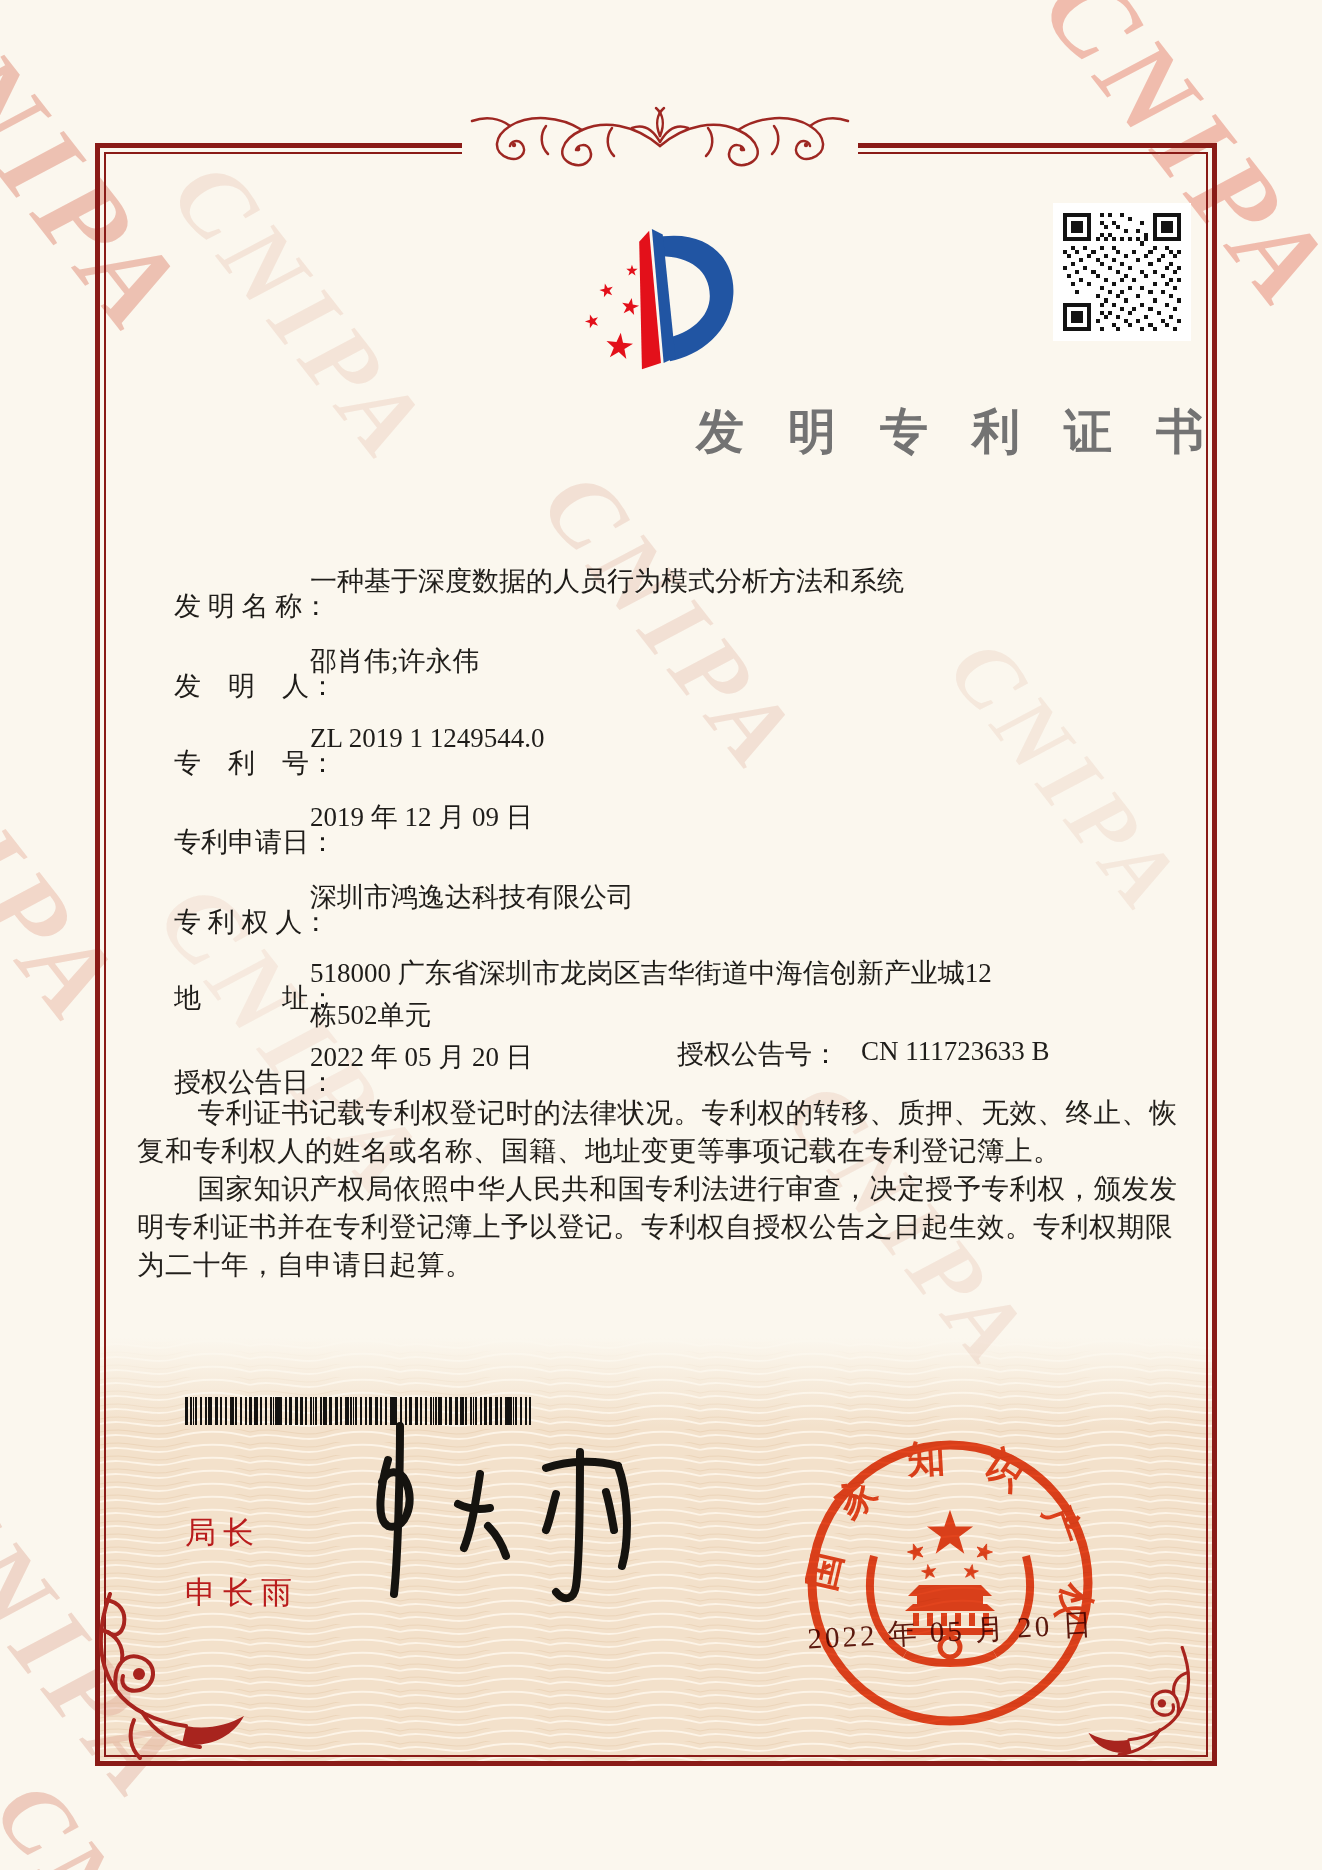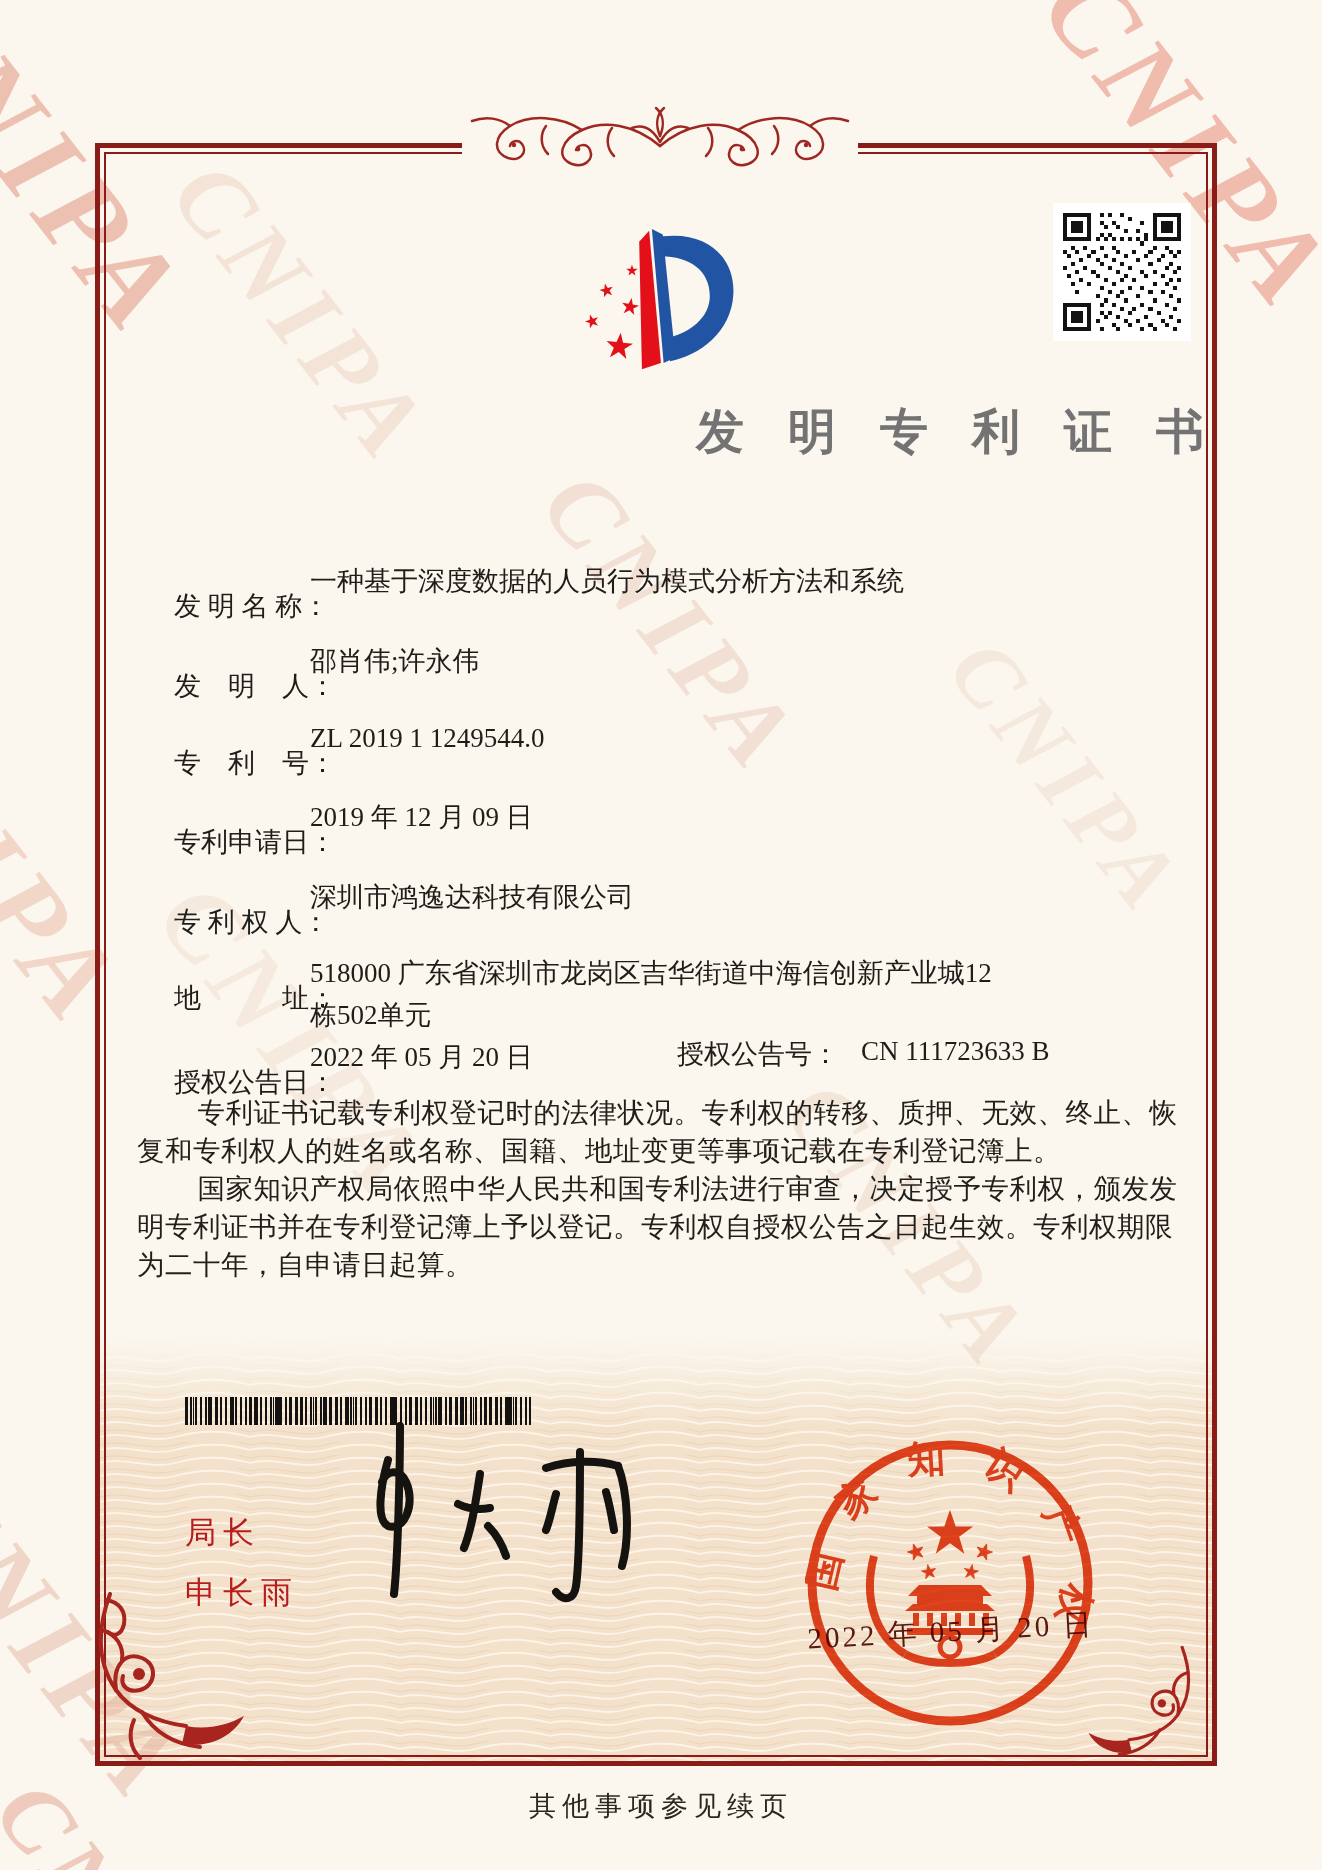--- a/index.html
+++ b/index.html
@@ -292,15 +292,14 @@
         <path d="M28 2 C 14 40 16 72 34 98 C 48 118 74 130 104 134"></path>
         <path d="M34 98 C 30 72 44 60 60 66 C 76 72 74 94 58 98 C 46 101 38 94 41 84"></path>
         <path d="M104 134 C 124 138 144 134 162 124 C 150 146 126 156 100 152 Z" fill="#a8241e" stroke="none"></path>
         <path d="M60 120 C 72 140 92 152 118 155"></path>
         <path d="M20 38 C 34 42 42 54 40 68"></path>
         <circle cx="57" cy="82" r="6" fill="#a8241e" stroke="none"></circle>
       </g>
     </g>
   </svg>
 
-  <div class="abs" id="footer-note">其他事项参见续页</div>
 
 </div>
 
 </body></html>

